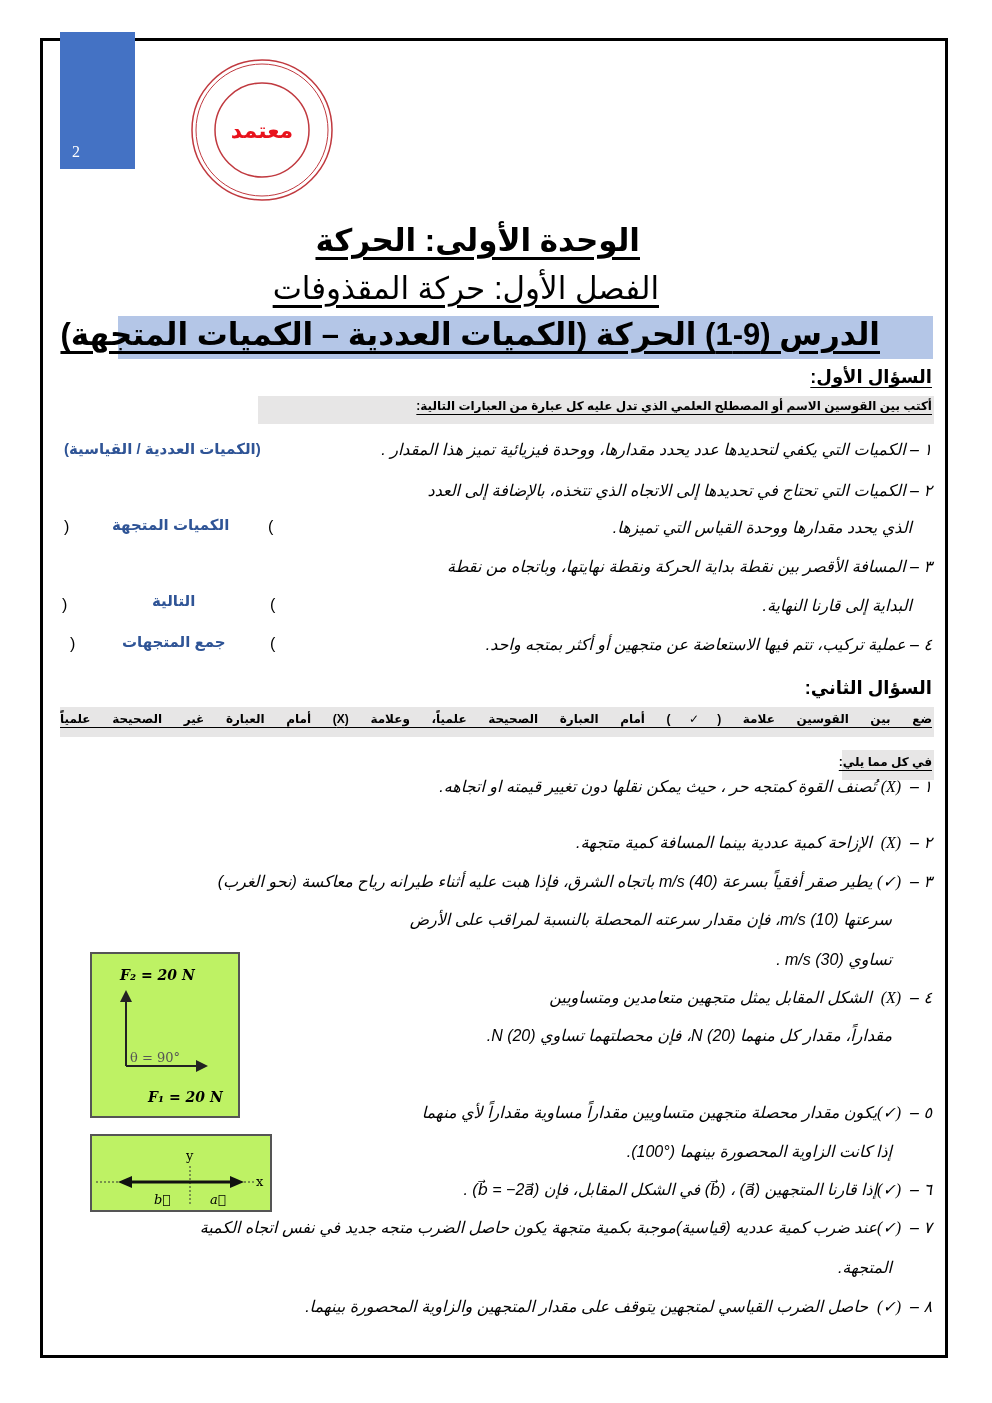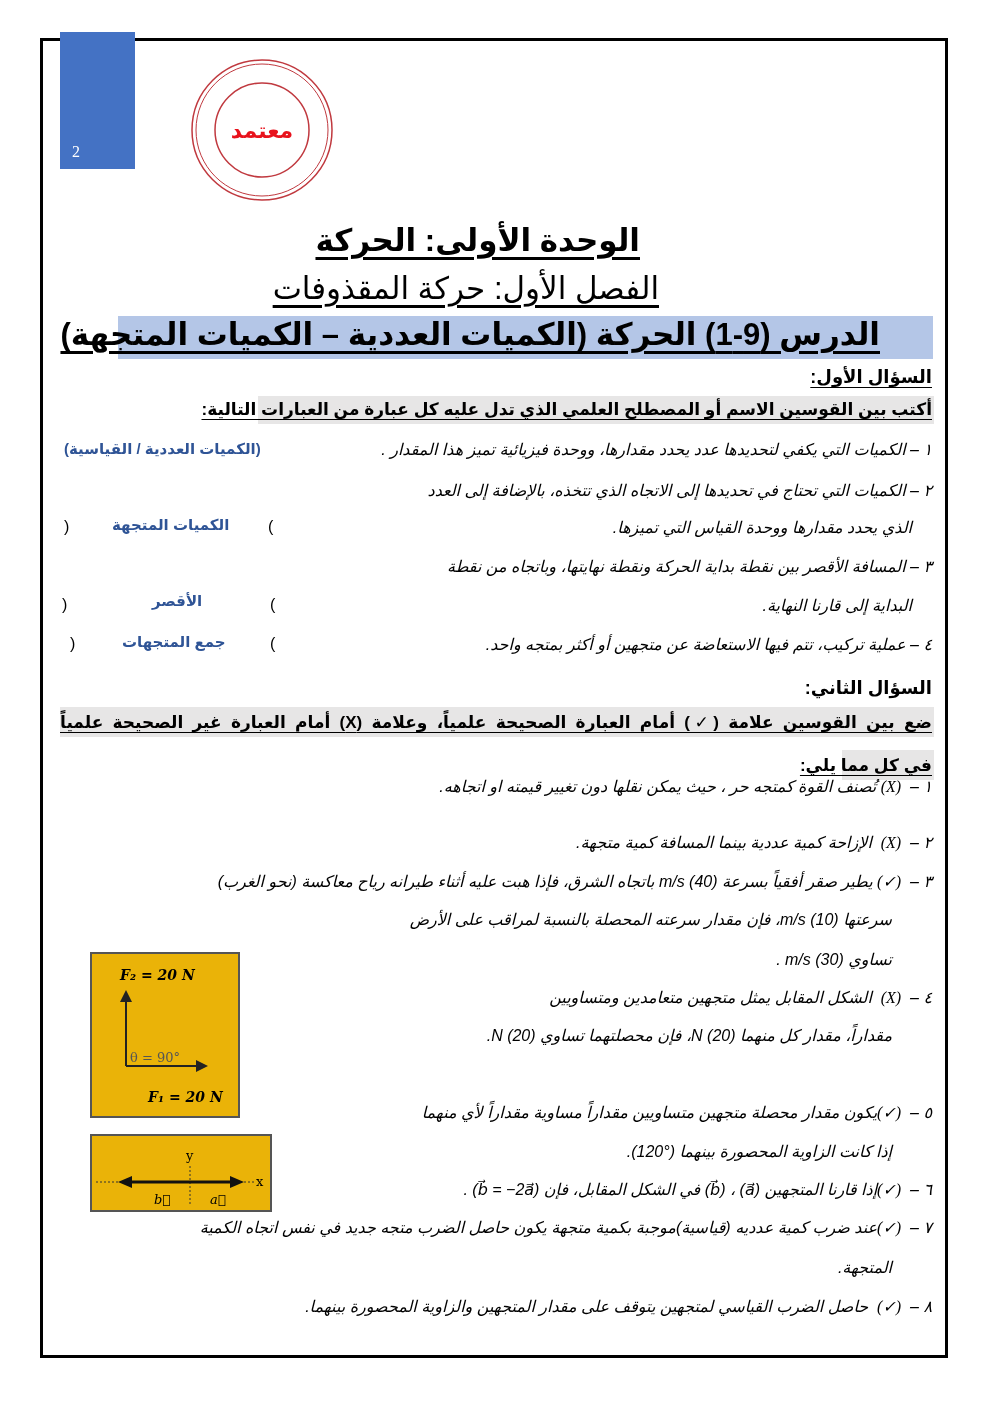--- a/index.html
+++ b/index.html
@@ -11,25 +11,25 @@
   .page-num { position: absolute; left: 72px; top: 143px; color: #fff; font-family: "Liberation Serif", serif; font-size: 16px; }
   .stamp { position: absolute; left: 190px; top: 58px; width: 145px; height: 145px; }
   .rtl { direction: rtl; unicode-bidi: embed; }
   .title1 { position: absolute; right: 352px; top: 222px; font-size: 31px; font-weight: bold; text-decoration: underline; text-underline-offset: 6px; white-space: nowrap; }
   .title2 { position: absolute; right: 333px; top: 270px; font-size: 31px; font-weight: normal; text-decoration: underline; text-underline-offset: 6px; white-space: nowrap; }
   .lesson-bar { position: absolute; left: 118px; top: 316px; width: 815px; height: 43px; background: #b4c6e7; }
   .lesson-title { position: absolute; right: 112px; top: 316px; font-size: 31px; font-weight: bold; text-decoration: underline; text-underline-offset: 6px; white-space: nowrap; }
   .q-head { position: absolute; right: 60px; font-size: 18px; font-weight: bold; white-space: nowrap; }
   .q-head.u { text-decoration: underline; text-underline-offset: 4px; }
   .inst-bar { position: absolute; background: #e7e6e6; }
-  .inst { position: absolute; right: 60px; font-size: 17px; font-weight: bold; text-decoration: underline; text-underline-offset: 4px; white-space: nowrap; }
+  .inst { position: absolute; right: 60px; font-size: 12px; font-weight: bold; text-decoration: underline; text-underline-offset: 4px; white-space: nowrap; }
   .line { position: absolute; font-size: 16px; white-space: nowrap; font-style: italic; }
   .ans { position: absolute; font-size: 15px; font-weight: bold; color: #2f5496; white-space: nowrap; }
   .paren { position: absolute; font-size: 16px; }
-  .fig { position: absolute; border: 2px solid #555; background: #eab308; box-sizing: border-box; }
+  .fig { position: absolute; border: 2px solid #555; background: #bef264; box-sizing: border-box; }
   .mark { font-family: "Liberation Serif", serif; }
 </style>
 </head>
 <body>
 
 <div class="frame"></div>
 <div class="page-tab"></div>
 <div class="page-num">2</div>
 
 <svg class="stamp" viewBox="0 0 145 145">
@@ -59,21 +59,21 @@
 
 <div class="line rtl" style="right:60px; top:481px;">٢ – الكميات التي تحتاج في تحديدها إلى الاتجاه الذي تتخذه، بالإضافة إلى العدد</div>
 <div class="line rtl" style="right:80px; top:518px;">الذي يحدد مقدارها ووحدة القياس التي تميزها.</div>
 <div class="paren" style="left:268px; top:518px;">(</div>
 <div class="ans rtl" style="left:112px; top:516px;">الكميات المتجهة</div>
 <div class="paren" style="left:64px; top:518px;">)</div>
 
 <div class="line rtl" style="right:60px; top:557px;">٣ – المسافة الأقصر بين نقطة بداية الحركة ونقطة نهايتها، وباتجاه من نقطة</div>
 <div class="line rtl" style="right:80px; top:596px;">البداية إلى قارنا النهاية.</div>
 <div class="paren" style="left:270px; top:596px;">(</div>
-<div class="ans rtl" style="left:152px; top:592px;">الأقصر</div>
+<div class="ans rtl" style="left:152px; top:592px;">التالية</div>
 <div class="paren" style="left:62px; top:596px;">)</div>
 
 <div class="line rtl" style="right:60px; top:635px;">٤ – عملية تركيب، تتم فيها الاستعاضة عن متجهين أو أكثر بمتجه واحد.</div>
 <div class="paren" style="left:270px; top:635px;">(</div>
 <div class="ans rtl" style="left:122px; top:633px;">جمع المتجهات</div>
 <div class="paren" style="left:70px; top:635px;">)</div>
 
 <div class="q-head rtl" style="top:677px;">السؤال الثاني:</div>
 <div class="inst-bar" style="left:60px; top:707px; width:874px; height:30px;"></div>
 <div class="inst rtl" style="top:712px; left:60px; text-align:justify; text-align-last:justify;">ضع بين القوسين علامة (✓) أمام العبارة الصحيحة علمياً، وعلامة (X) أمام العبارة غير الصحيحة علمياً</div>
@@ -93,21 +93,21 @@
 <div class="line rtl" style="right:100px; top:950px;">تساوي m/s (30) .</div>
 
 <div class="line rtl" style="right:60px; top:988px;">
   <span>٤ –</span>&nbsp;&nbsp;<span class="mark">(X)</span>&nbsp;&nbsp;<span>الشكل المقابل يمثل متجهين متعامدين ومتساويين</span>
 </div>
 <div class="line rtl" style="right:100px; top:1026px;">مقداراً، مقدار كل منهما N (20)، فإن محصلتهما تساوي N (20).</div>
 
 <div class="line rtl" style="right:60px; top:1103px;">
   <span>٥ –</span>&nbsp;&nbsp;<span class="mark">(✓)</span><span>يكون مقدار محصلة متجهين متساويين مقداراً مساوية مقداراً لأي منهما</span>
 </div>
-<div class="line rtl" style="right:100px; top:1142px;">إذا كانت الزاوية المحصورة بينهما (°120).</div>
+<div class="line rtl" style="right:100px; top:1142px;">إذا كانت الزاوية المحصورة بينهما (°100).</div>
 
 <div class="line rtl" style="right:60px; top:1180px;">
   <span>٦ –</span>&nbsp;&nbsp;<span class="mark">(✓)</span><span>إذا قارنا المتجهين (a⃗) ، (b⃗) في الشكل المقابل، فإن (b⃗ = −2a⃗) .</span>
 </div>
 
 <div class="line rtl" style="right:60px; top:1218px;">
   <span>٧ –</span>&nbsp;&nbsp;<span class="mark">(✓)</span><span>عند ضرب كمية عدديه (قياسية)موجبة بكمية متجهة يكون حاصل الضرب متجه جديد في نفس اتجاه الكمية</span>
 </div>
 <div class="line rtl" style="right:100px; top:1258px;">المتجهة.</div>
 

